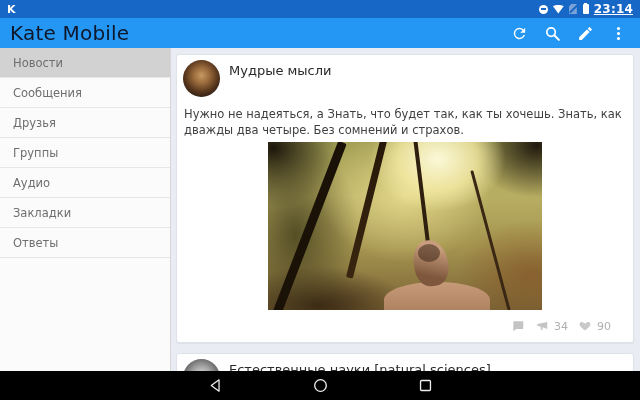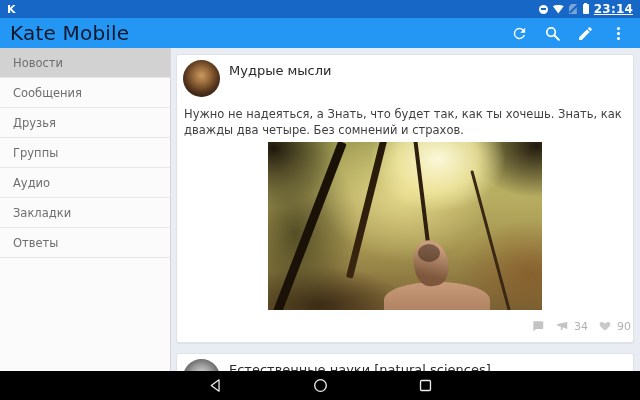--- a/index.html
+++ b/index.html
@@ -68,21 +68,21 @@
       linear-gradient(180deg, #a3a055 0%, #b8ae62 32%, #a59550 62%, #7a6234 100%);
   }
   .trunk { position:absolute; border-radius:2px; }
   .trunk-a { left:96px; top:-12px; width:7px; height:150px; background:linear-gradient(180deg,#241708,#3a2610); transform:rotate(14deg); }
   .trunk-b { left:152px; top:-10px; width:4px; height:125px; background:#2e1f0e; transform:rotate(-7deg); }
   .trunk-c { left:36px; top:-6px; width:9px; height:190px; background:#1b1207; transform:rotate(21deg); }
   .trunk-d { right:50px; top:26px; width:3px; height:145px; background:#3a2815; transform:rotate(-15deg); }
   .person-head { position:absolute; bottom:24px; left:146px; width:34px; height:46px; border-radius:46% 54% 42% 42%; background:linear-gradient(200deg,#c99e7e 20%,#7e573c 75%); transform:rotate(-8deg); }
   .person-shade { position:absolute; bottom:48px; left:150px; width:22px; height:18px; border-radius:50%; background:rgba(60,38,24,.55); }
   .person-body { position:absolute; bottom:-8px; left:116px; width:106px; height:36px; border-radius:50% 50% 0 0; background:linear-gradient(180deg,#c79b79,#a97d5c); }
-  .post-actions { display:flex; justify-content:flex-end; align-items:center; gap:10px; padding:9px 2px 9px; }
+  .post-actions { display:flex; justify-content:flex-end; align-items:center; gap:10px; padding:9px 22px 9px; }
   .count { font-size:11px; color:#b0b0b0; margin-left:-5px; }
   .acticon { width:14px; height:14px; display:block; cursor:pointer; }
   .gap { height:10px; }
   
   .navbar {
     position:absolute; left:0; right:0; bottom:0; height:29px; background:#000;
     display:flex; align-items:center; justify-content:center; gap:88px;
   }
   .navicon { width:17px; height:17px; display:block; cursor:pointer; }
 </style>

